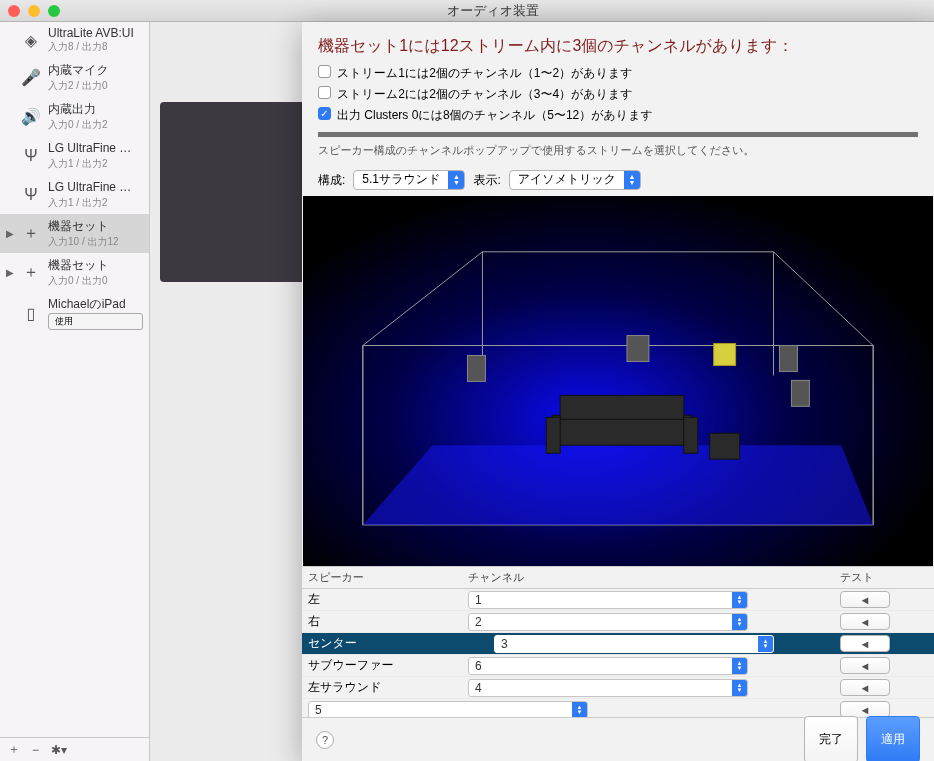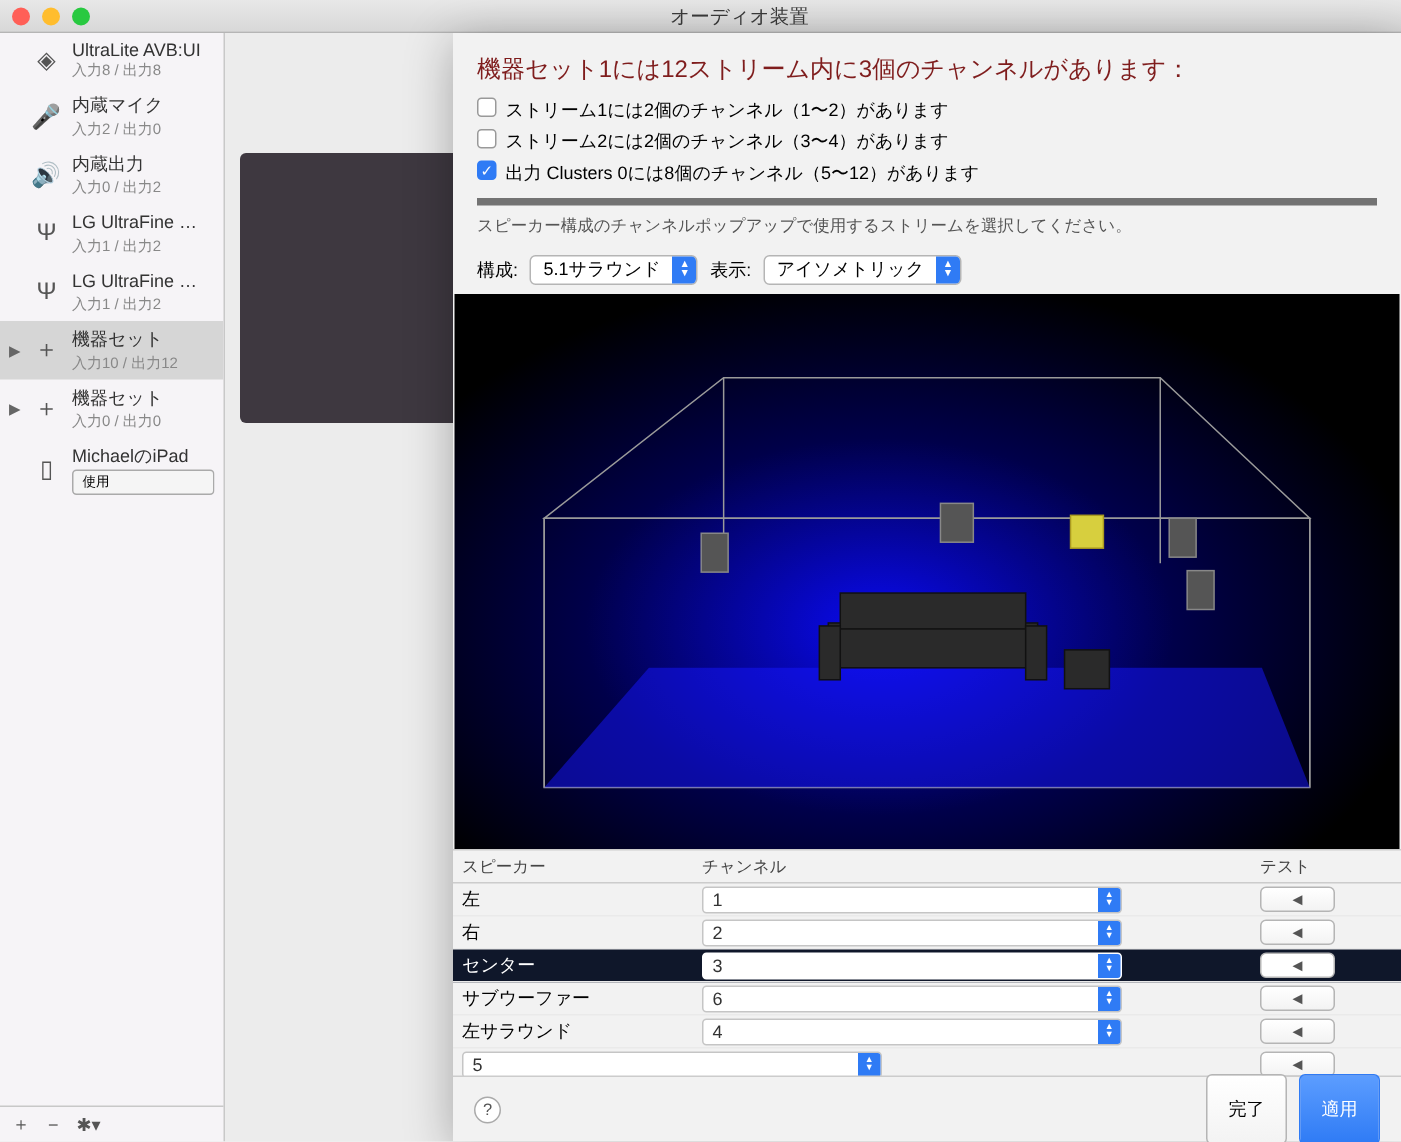--- a/index.html
+++ b/index.html
@@ -63,21 +63,21 @@
 .select span.val { padding:0 8px; }
 .select span.arrows { width:16px; background:#2f7bf5; color:#fff; display:flex; flex-direction:column; align-items:center; justify-content:center; font-size:7px; line-height:6px; border-top-right-radius:3px; border-bottom-right-radius:3px; height:100%; }
 
 .viz { margin: 0 1px; flex:0 0 370px; background: radial-gradient(ellipse at 45% 60%, #0a0af0 0%, #00004a 40%, #000 75%); position:relative; overflow:hidden; }
 
 .spk-table { flex:1; overflow:auto; }
 .spk-head { display:flex; background:#f2f2f2; border-bottom:1px solid #ccc; border-top:1px solid #ccc; font-size:11px; color:#444; }
 .spk-head div, .spk-row div.cell { padding:3px 6px; }
 .col-spk { width:160px; } .col-ch { flex:1; } .col-test { width:100px; }
 .spk-row { display:flex; align-items:center; border-bottom:1px solid #eaeaea; font-size:12px; height:22px; }
-.spk-row.sel { background:#0f172a; color:#fff; }
+.spk-row.sel { background:#0c4a6e; color:#fff;gap:26px; }
 .ch-select { display:flex; align-items:center; width:280px; border:1px solid #c5c5c5; border-radius:3px; background:#fff; height:18px; }
 .ch-select .v { flex:1; padding:0 6px; color:#333; font-size:12px; }
 .ch-select .arr { width:15px; background:#2f7bf5; color:#fff; display:flex; flex-direction:column; align-items:center; justify-content:center; font-size:6px; line-height:5px; border-top-right-radius:2px; border-bottom-right-radius:2px; height:100%; }
 .spk-row.sel .ch-select { border-color:#fff; }
 .test-btn { width:50px; height:17px; border:1px solid #b5b5b5; border-radius:4px; background:linear-gradient(#fff,#f3f3f3); display:flex; align-items:center; justify-content:center; color:#555; font-size:11px; }
 .spk-row.sel .test-btn { background:#fff; }
 
 .sheet-footer { height:44px; border-top:1px solid #ccc; display:flex; align-items:center; padding:0 14px; gap:8px; }
 .sheet-footer .spacer { flex:1; }
 .btn { padding:14px 14px; border:1px solid #b5b5b5; border-radius:4px; background:linear-gradient(#fff,#f3f3f3); font-size:12px; }

